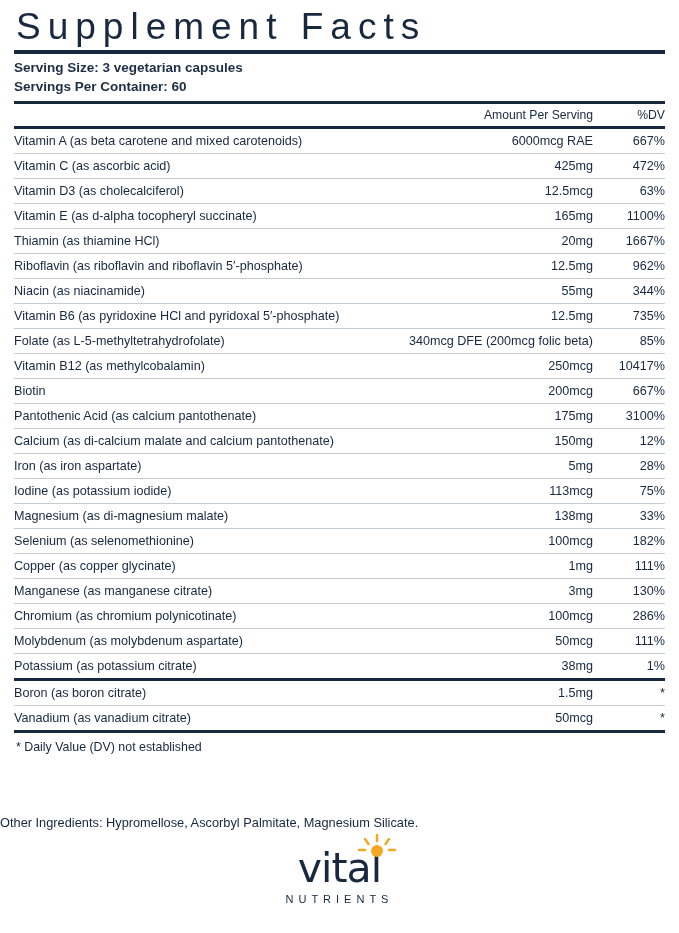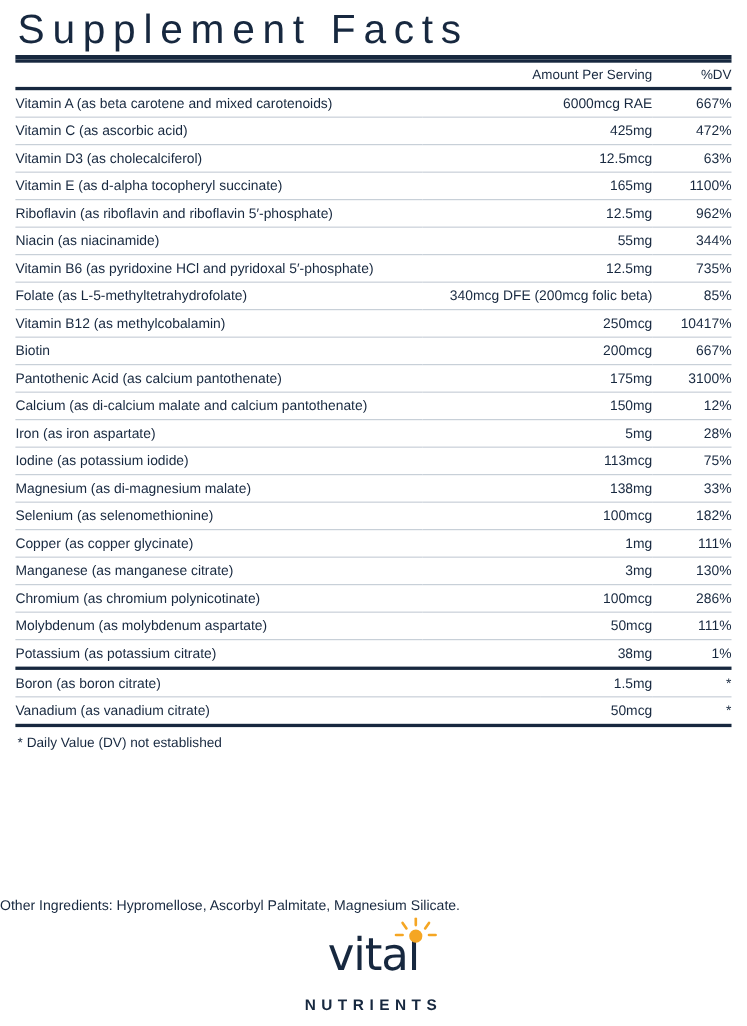--- a/index.html
+++ b/index.html
@@ -95,40 +95,43 @@
   }
   .logo-word {
     font-size: 41px;
     color: #17283f;
     letter-spacing: -1px;
     line-height: 1;
     font-family: "DejaVu Sans", sans-serif;
     font-weight: 400;
   }
   .logo-sub {
-    font-size: 14px;
+    font-size: 11px;
     letter-spacing: 5px;
     color: #17283f;
-    margin-top: 16px;
-    font-weight: bold;
+    margin-top: 4px;
   }
   .sun {
     position: absolute;
     left: 50%;
     top: -14px;
     transform: translateX(18px);
   }
   .logo-wrap { position: relative; display: inline-block; }
 </style>
 </head>
 <body>
 
 <div class="panel">
   <div class="title">Supplement  Facts</div>
   <div class="rule-thick"></div>
+  <div class="serving">
+    <div>Serving Size: 3 vegetarian capsules</div>
+    <div>Servings Per Container: 60</div>
+  </div>
   <div class="rule-med"></div>
 
   <table class="facts">
     <tbody>
         <tr>
       <th class="nutrient-head"></th>
       <th class="amount-head">Amount Per Serving</th>
       <th class="dv-head">%DV</th>
     </tr>
   </tbody>
@@ -149,20 +152,25 @@
         </tr>
         <tr>
           <td class="name">Vitamin D3 (as cholecalciferol)</td>
           <td class="amount">12.5mcg</td>
           <td class="dv">63%</td>
         </tr>
         <tr>
           <td class="name">Vitamin E (as d-alpha tocopheryl succinate)</td>
           <td class="amount">165mg</td>
           <td class="dv">1100%</td>
+        </tr>
+        <tr>
+          <td class="name">Thiamin (as thiamine HCl)</td>
+          <td class="amount">20mg</td>
+          <td class="dv">1667%</td>
         </tr>
         <tr>
           <td class="name">Riboflavin (as riboflavin and riboflavin 5′-phosphate)</td>
           <td class="amount">12.5mg</td>
           <td class="dv">962%</td>
         </tr>
         <tr>
           <td class="name">Niacin (as niacinamide)</td>
           <td class="amount">55mg</td>
           <td class="dv">344%</td>

